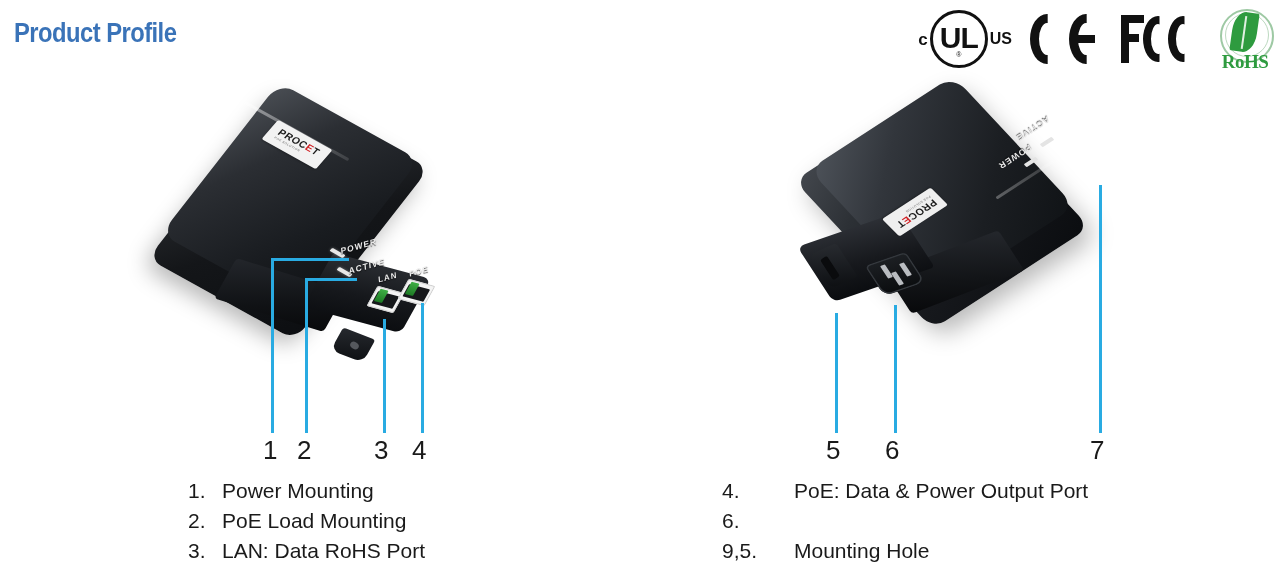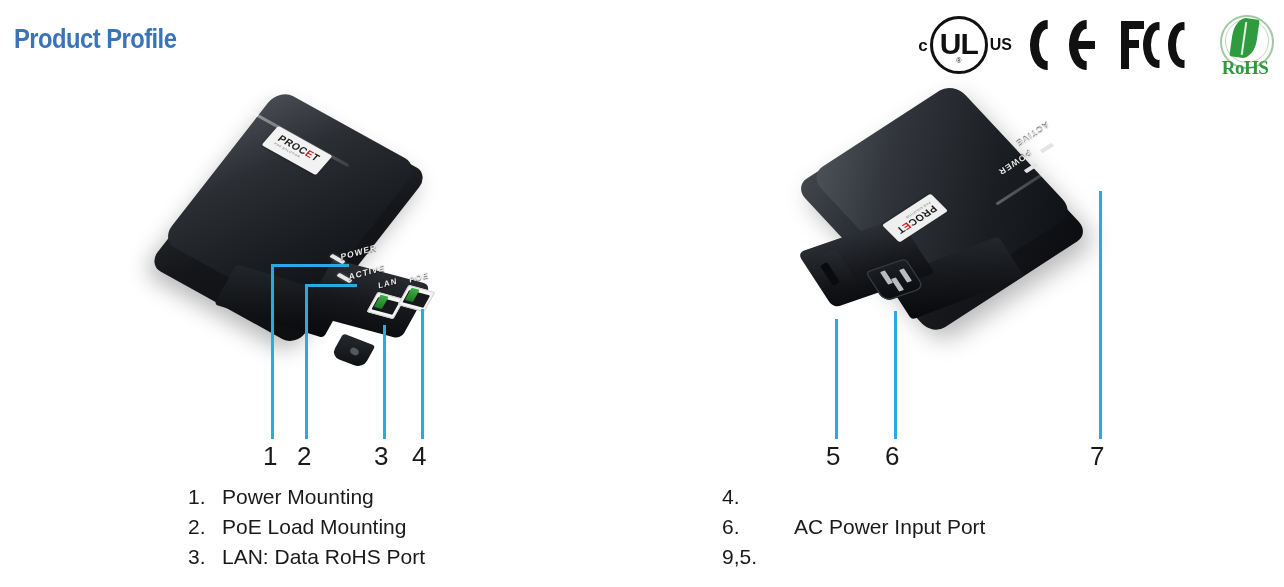--- a/index.html
+++ b/index.html
@@ -3,21 +3,21 @@
 <meta charset="utf-8">
 <style>
   html,body{margin:0;padding:0;}
   body{
     width:1284px;height:587px;
     background:#ffffff;
     font-family:"Liberation Sans", sans-serif;
     overflow:hidden;
     position:relative;
   }
-  .page{position:absolute;inset:0;margin-top:6px;}
+  .page{position:absolute;inset:0;}
 
   
   .page-title{
     position:absolute;left:14px;top:18px;
     font-size:27px;font-weight:bold;
     color:#3a73b8;
     letter-spacing:-0.6px;
     transform:scaleX(.88);
     transform-origin:left center;
     white-space:nowrap;
@@ -429,23 +429,24 @@
     </div>
     <div class="legend-row">
       <span class="legend-num">3.</span>
       <span>LAN: Data RoHS Port</span>
     </div>
   </div>
 
   <div class="legend legend-r">
     <div class="legend-row">
       <span class="legend-num">4.</span>
+      <span>PoE: Data &amp; Power Output Port</span>
     </div>
     <div class="legend-row">
       <span class="legend-num">6.</span>
-      <span>AC Power Input Port</span>
     </div>
     <div class="legend-row">
       <span class="legend-num">9,5.</span>
+      <span>Mounting Hole</span>
     </div>
   </div>
 
 </div>
 
 </body></html>

